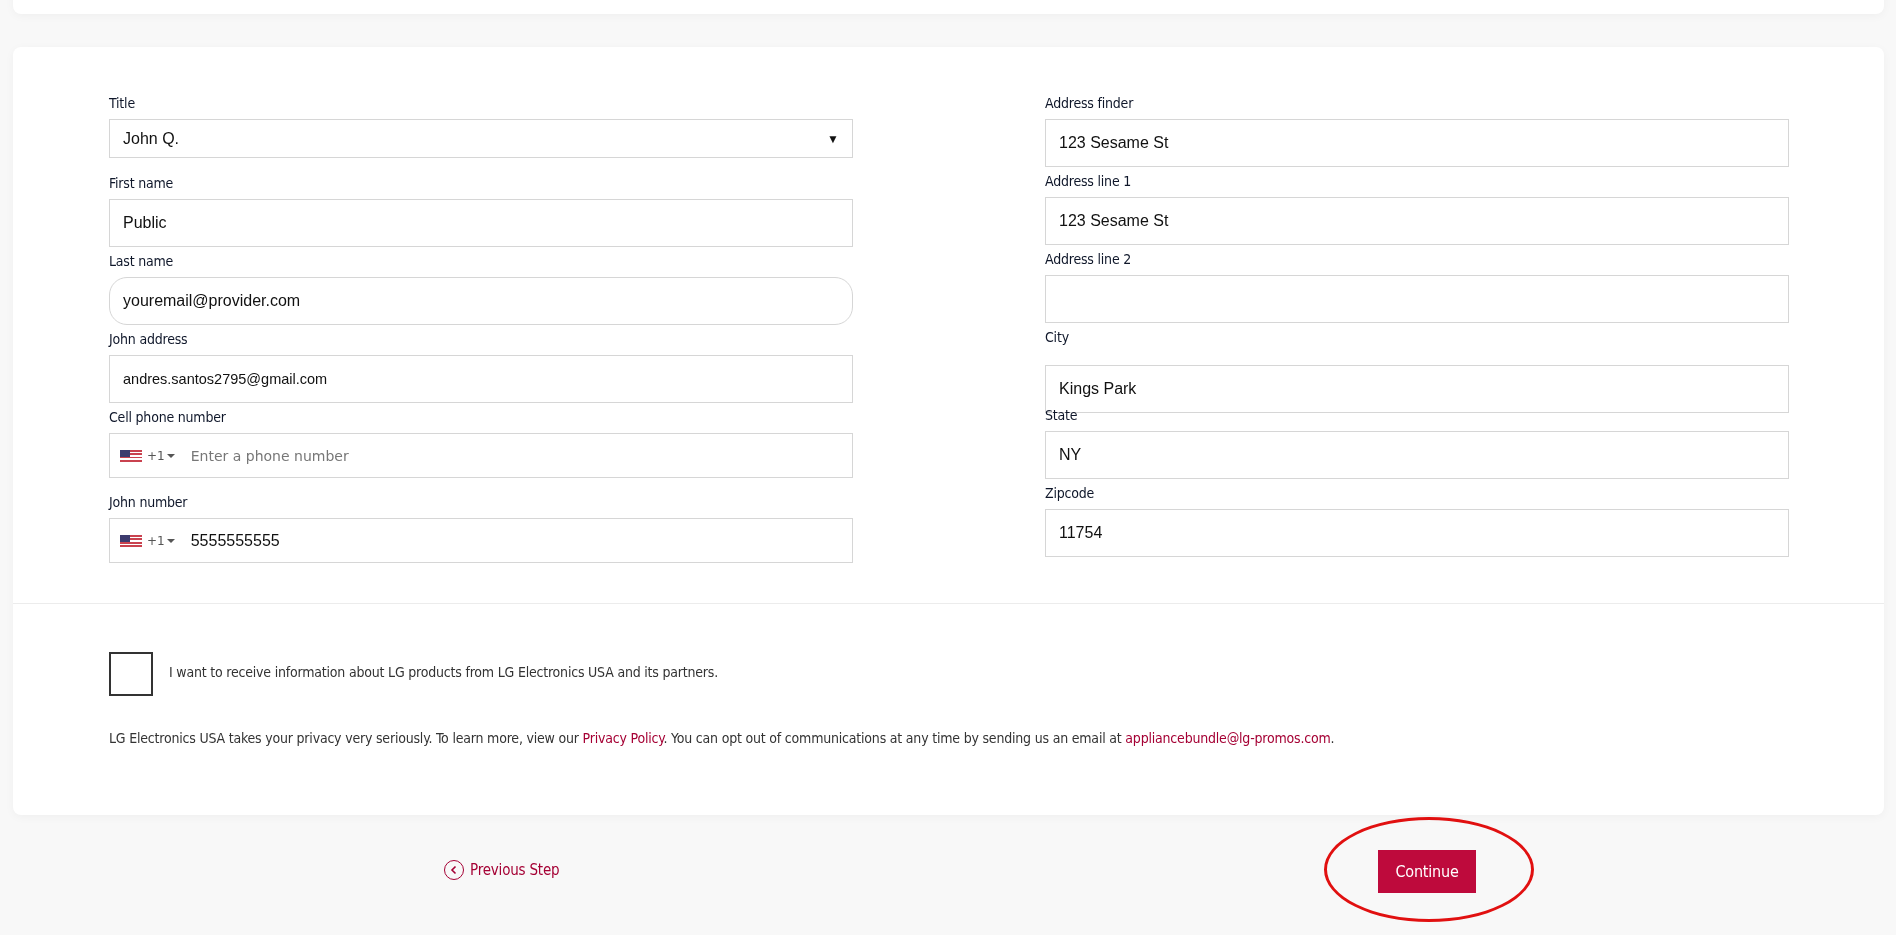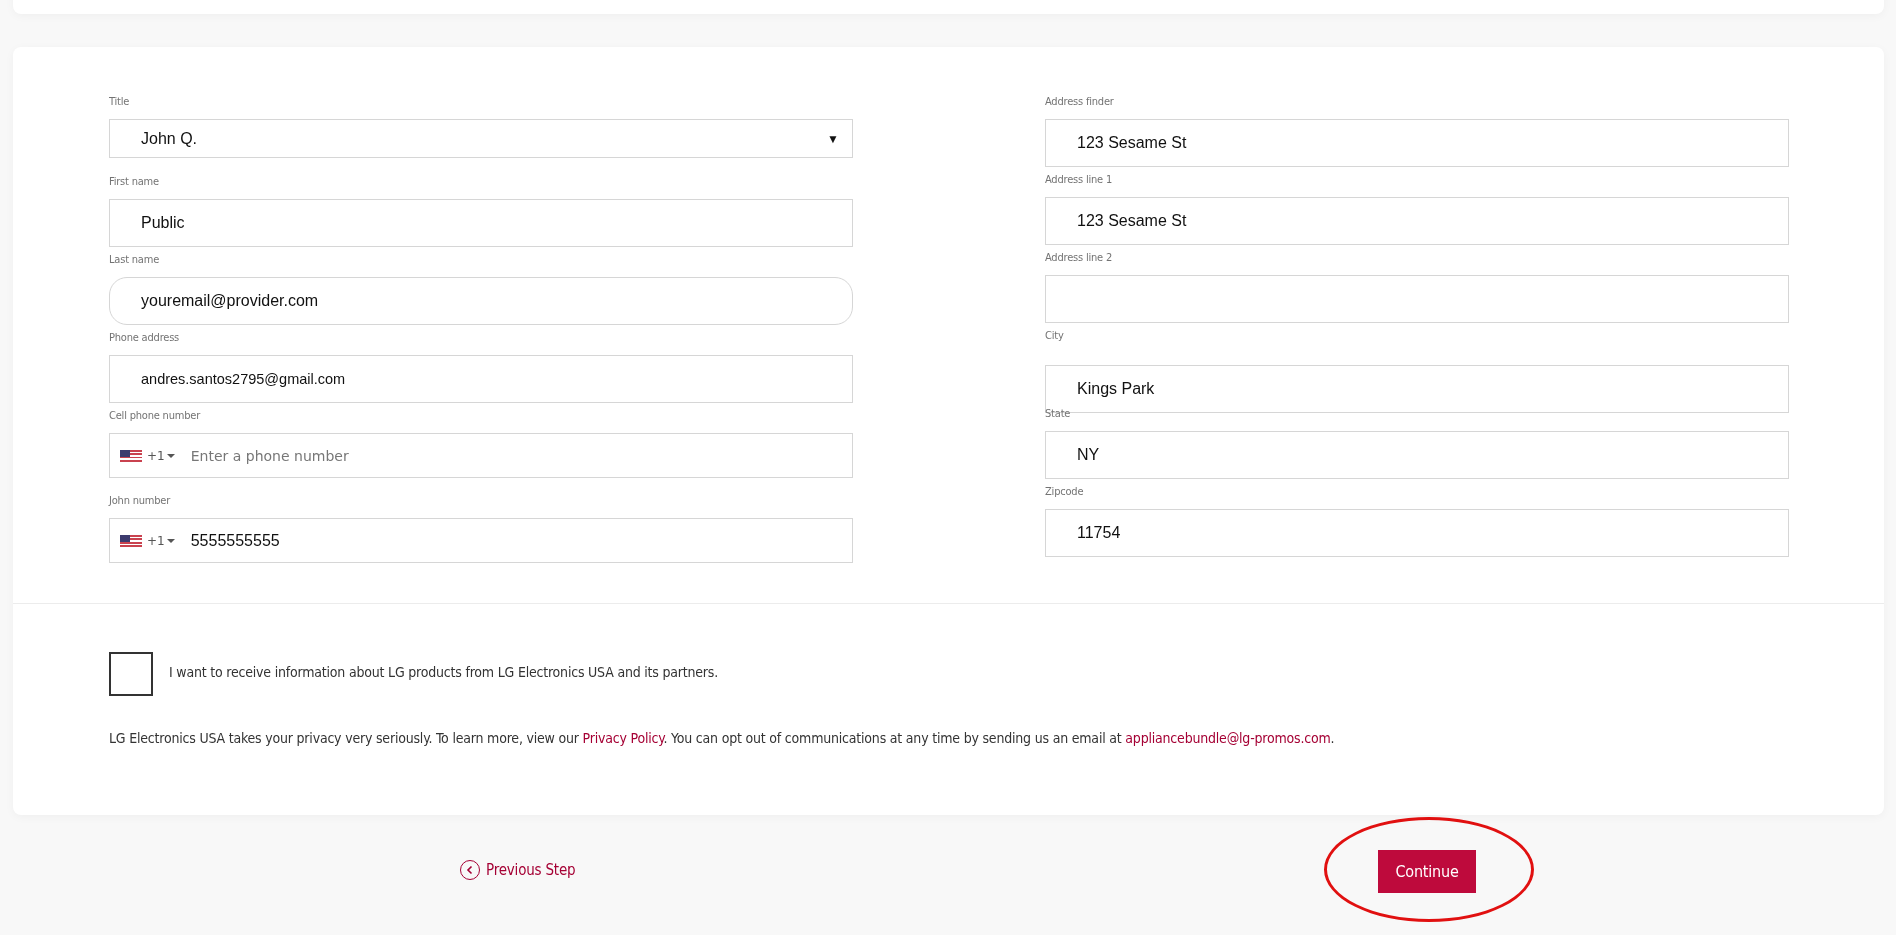--- a/index.html
+++ b/index.html
@@ -15,33 +15,33 @@
       background: #fff;
       border-radius: 8px;
       box-shadow: 0 2px 10px rgba(0,0,0,0.04);
     }
     #top-card { left: 13px; top: -20px; width: 1871px; height: 34px; }
     #form-card { left: 13px; top: 47px; width: 1871px; height: 768px; }
 
     .field { position: absolute; width: 744px; }
     .field .label {
       position: absolute; left: 0; top: 0;
-      font-size: 11px; color: #737373; letter-spacing: -0.2px;
+      font-size: 14px; color: #0f172a; letter-spacing: -0.2px;
       font-family: "DejaVu Sans Condensed", "DejaVu Sans", sans-serif;
       white-space: nowrap;
     }
     .field .box {
       position: absolute; left: 0;
       width: 744px;
       border: 1px solid #d6d6d6;
       background: #fff;
       font-family: "Liberation Sans", sans-serif;
       font-size: 16px; color: #111;
       display: flex; align-items: center;
-      padding-left: 31px;
+      padding-left: 13px;
       cursor: text;
     }
     .box.h37 { height: 48px; }
     .box.h44 { height: 45px; }
     .box .value { white-space: nowrap; }
     .box .value.small { font-size: 14.5px; }
     .box .placeholder { color: #777; font-family: "DejaVu Sans", sans-serif; font-size: 14px; }
 
     .select-arrow {
       position: absolute; right: 13px; top: 50%;
@@ -87,21 +87,21 @@
     }
     #privacy-text {
       position: absolute; left: 109px; top: 730px;
       font-size: 14px; color: #333; white-space: nowrap;
       font-family: "DejaVu Sans Condensed", "DejaVu Sans", sans-serif;
       letter-spacing: -0.2px;
     }
     .link { color: #a50034; cursor: pointer; }
 
     #prev-step {
-      position: absolute; left: 460px; top: 860px;
+      position: absolute; left: 444px; top: 860px;
       display: flex; align-items: center; cursor: pointer;
       color: #a50034; font-size: 15px;
       font-family: "DejaVu Sans Condensed", "DejaVu Sans", sans-serif;
       letter-spacing: -0.2px;
     }
     #prev-icon {
       width: 20px; height: 20px; border: 1.5px solid #a50034; border-radius: 50%;
       display: flex; align-items: center; justify-content: center;
       margin-right: 6px;
     }
@@ -147,21 +147,21 @@
 </div>
 
 <div class="field" style="left:109px; top:253px;">
   <div class="label">Last name</div>
   <div class="box h37" style="top:24px;border-radius:18px;">
     <span class="value">youremail@provider.com</span>
   </div>
 </div>
 
 <div class="field" style="left:109px; top:331px;">
-  <div class="label">Phone address</div>
+  <div class="label">John address</div>
   <div class="box h37" style="top:24px;">
     <span class="value small">andres.santos2795@gmail.com</span>
   </div>
 </div>
 
 <div class="field" style="left:109px; top:409px;">
   <div class="label">Cell phone number</div>
   <div class="box h44" style="top:24px; padding-left:0;">
     <div class="country">
       <span class="flag"></span>

